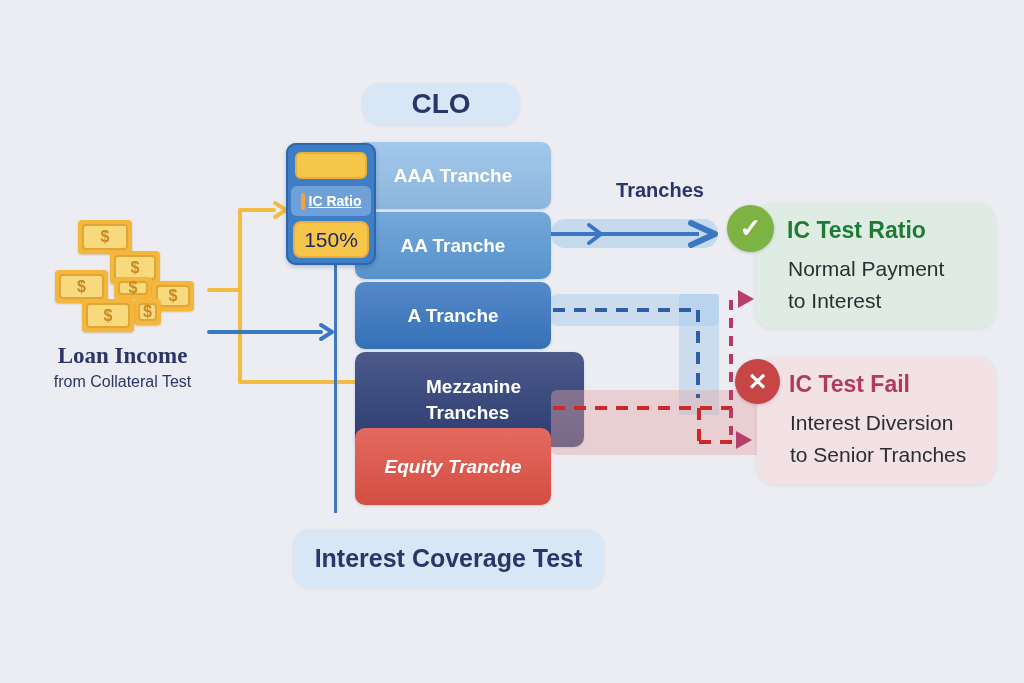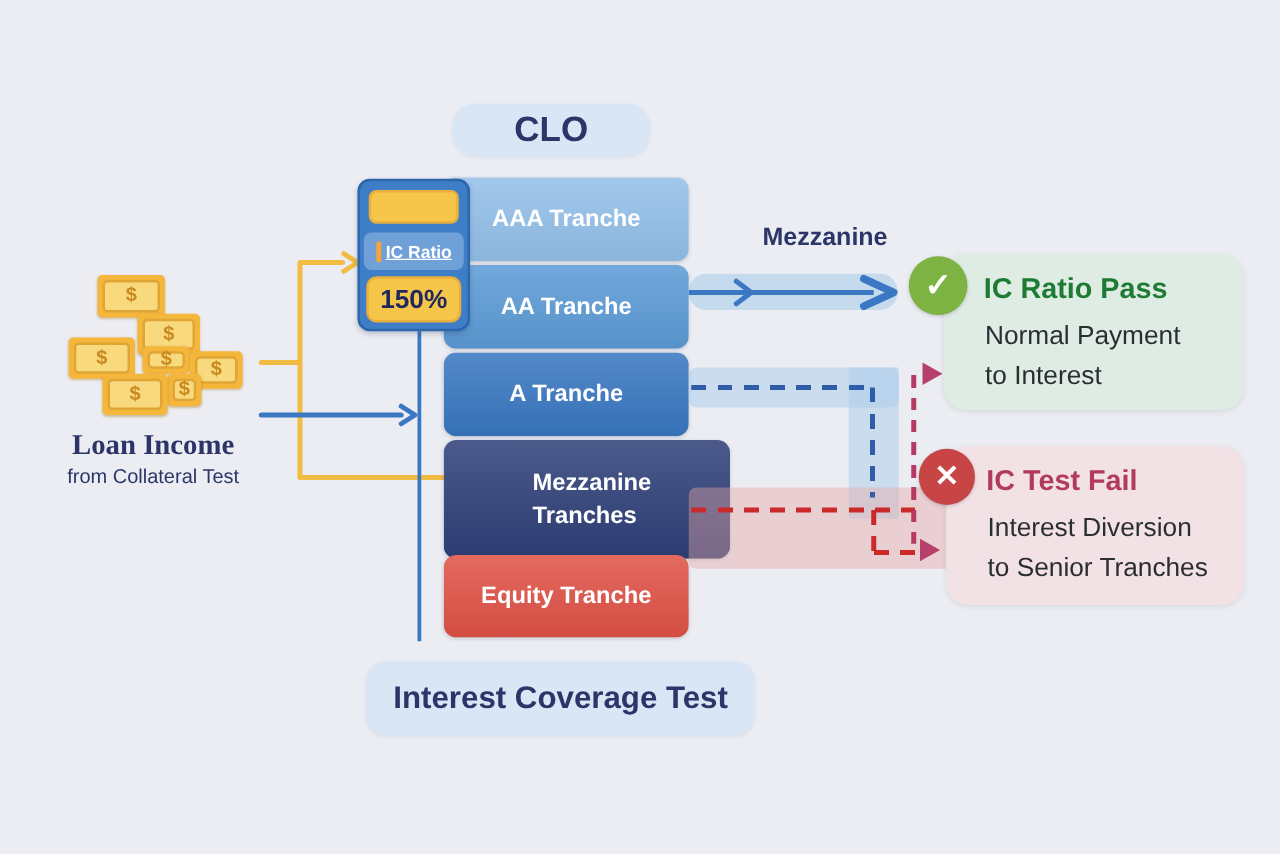--- a/index.html
+++ b/index.html
@@ -18,34 +18,34 @@
   
   .tranche{left:355px;width:196px;border-radius:10px;display:flex;align-items:center;justify-content:center;
            color:#fff;font-weight:bold;font-size:19px;
            background-image:linear-gradient(rgba(255,255,255,0.14),rgba(0,0,0,0.05));
            box-shadow:0 1px 3px rgba(30,50,90,0.18);}
   #tranche-aaa{top:142px;height:67px;}
   #tranche-aa {top:212px;height:67px;}
   #tranche-a  {top:282px;height:67px;}
   #tranche-mezz{top:352px;height:95px;line-height:1.35;padding-left:33px;}
   #tranche-mezz span{display:inline-block;max-width:120px;}
-  #tranche-eq {top:444px;height:66px;}
+  #tranche-eq {top:428px;height:77px;font-style:italic;}
 
   
   #calculator{left:286px;top:143px;width:90px;height:122px;background:#3E7EC6;border-radius:10px;
               box-shadow:0 0 0 2px #2E66AC inset,0 2px 4px rgba(30,50,90,0.25);z-index:5;}
   #calc-display{position:absolute;left:9px;top:9px;width:72px;height:27px;background:#F6C64A;
                 border:2px solid #E9AE3C;border-radius:6px;box-sizing:border-box;}
   #calc-ratio{position:absolute;left:5px;top:43px;width:80px;height:30px;background:#6FA0D8;border-radius:6px;
               display:flex;align-items:center;justify-content:center;gap:4px;}
   #calc-ratio .tick{width:4px;height:17px;background:#F5A43B;border-radius:2px;}
   #calc-ratio .lbl{color:#fff;font-size:14px;font-weight:bold;text-decoration:underline;}
   #calc-value{position:absolute;left:7px;top:78px;width:76px;height:37px;background:#F6C64A;
               border:2px solid #E9AE3C;border-radius:8px;box-sizing:border-box;display:flex;align-items:center;
-              justify-content:center;font-size:21px;font-weight:bold;color:#21295C;}
+              justify-content:center;font-size:21px;font-weight:normal;color:#21295C;}
 
   
   #money{left:50px;top:215px;width:165px;height:122px;}
   .note{position:absolute;background:#F5B63C;border-radius:4px;box-shadow:0 1px 2px rgba(150,100,0,0.35);}
   .note .inner{position:absolute;left:4px;top:4px;right:4px;bottom:4px;background:#F8D97E;
                border:2px solid #E0A635;border-radius:4px;display:flex;align-items:center;justify-content:center;}
   .note .dollar{color:#C8891F;font-weight:bold;font-size:16px;line-height:1;}
   #note1{left:28px;top:5px;width:54px;height:34px;}
   #note2{left:60px;top:36px;width:50px;height:33px;}
   #note4{left:64px;top:62px;width:38px;height:22px;}
@@ -188,42 +188,42 @@
   <div id="tranche-a" class="abs tranche" style="background-color: rgb(56, 118, 192);">
       <span>A Tranche</span>
     </div>
   <div id="tranche-mezz" class="abs tranche" style="background-color: rgb(46, 63, 119);">
       <span>Mezzanine Tranches</span>
     </div>
   <div id="tranche-eq" class="abs tranche" style="background-color: rgb(223, 81, 69);">
       <span>Equity Tranche</span>
     </div>
 
-  <div id="payments-label" class="abs navy">Mezzanine</div>
+  <div id="payments-label" class="abs navy">Tranches</div>
   <div id="payments-band" class="abs"></div>
   <svg class="tipsvg" style="left:551px;top:221px;" width="167" height="26">
     <path d="M0 13 H148" stroke="#3B78C3" stroke-width="4" fill="none"></path>
     <path d="M38 4 L50 13 L38 22" stroke="#3B78C3" stroke-width="4" fill="none" stroke-linecap="round" stroke-linejoin="round"></path>
     <path d="M140 2 L164 13 L140 24" stroke="#3B78C3" stroke-width="6" fill="none" stroke-linecap="round" stroke-linejoin="round"></path>
   </svg>
 
   <div id="band-blue-h" class="abs"></div>
   <div id="band-blue-v" class="abs"></div>
   <div id="band-red-h" class="abs"></div>
   <div id="dash-blue-h" class="abs dash-h dash-blue"></div>
   <div id="dash-blue-v" class="abs dash-v dash-blue"></div>
   <div id="dash-red-h" class="abs dash-h dash-red"></div>
   <div id="dash-red-v" class="abs dash-v dash-red"></div>
   <div id="dash-red-h2" class="abs dash-h dash-red"></div>
   <div id="dash-crimson-v" class="abs dash-v dash-crimson"></div>
   <div id="arrow-pass-tip" class="abs tri-right"></div>
   <div id="arrow-fail-tip" class="abs tri-right"></div>
 
   <div id="pass-box" class="abs outcome" style="background-color: rgb(223, 236, 228);">
-    <div class="title" style="color: rgb(30, 123, 51);">IC Ratio Pass</div>
+    <div class="title" style="color: rgb(30, 123, 51);">IC Test Ratio</div>
     <div class="l1">Normal Payment</div>
     <div class="l2">to Interest</div>
   </div>
   <div id="pass-circle" class="abs status-circle" style="background-color: rgb(125, 179, 66);">
       <span>✓</span>
     </div>
 
   <div id="fail-box" class="abs outcome" style="background-color: rgb(243, 226, 229);">
     <div class="title" style="color: rgb(178, 58, 94);">IC Test Fail</div>
     <div class="l1">Interest Diversion</div>

